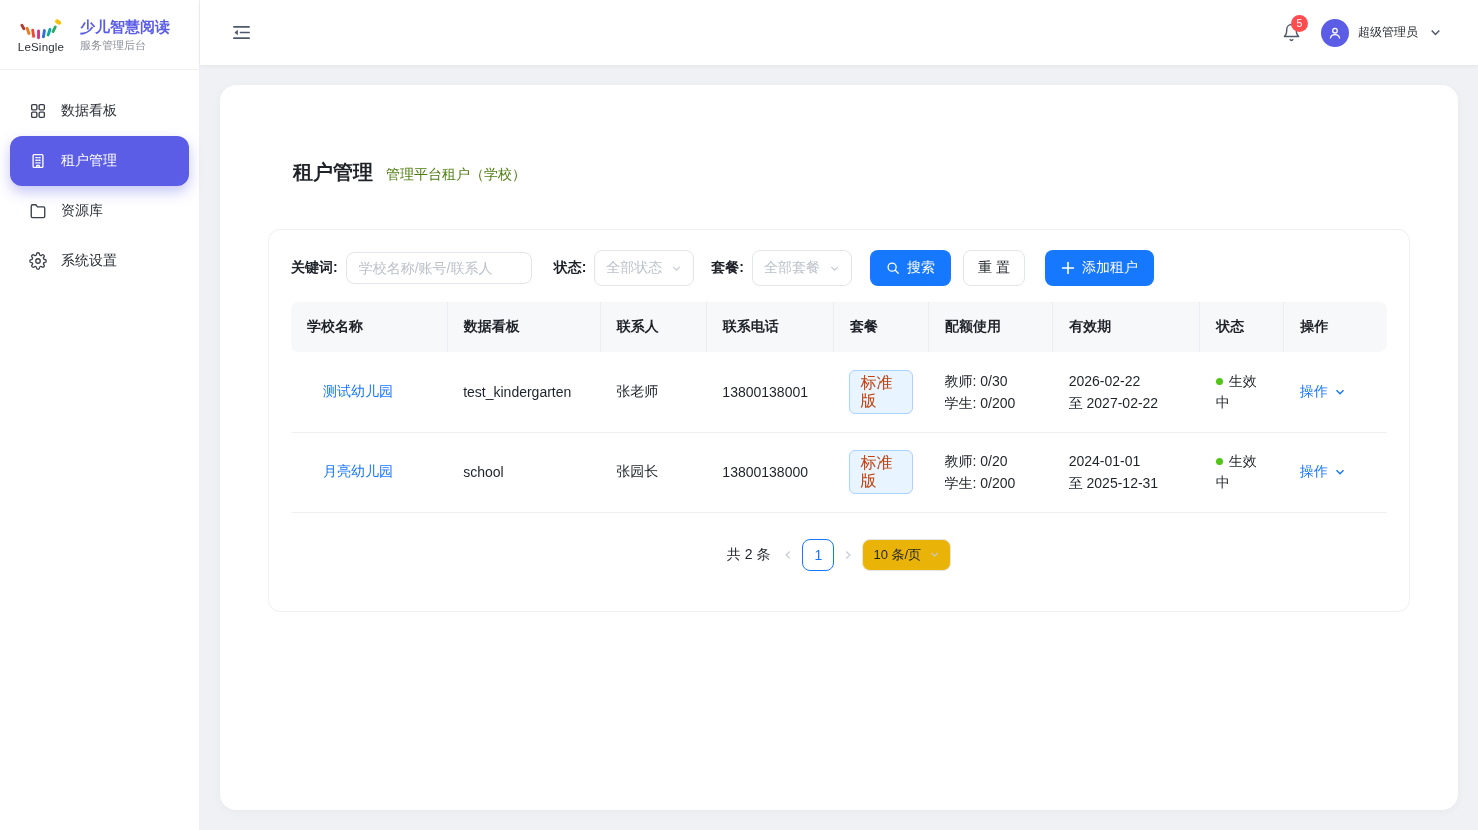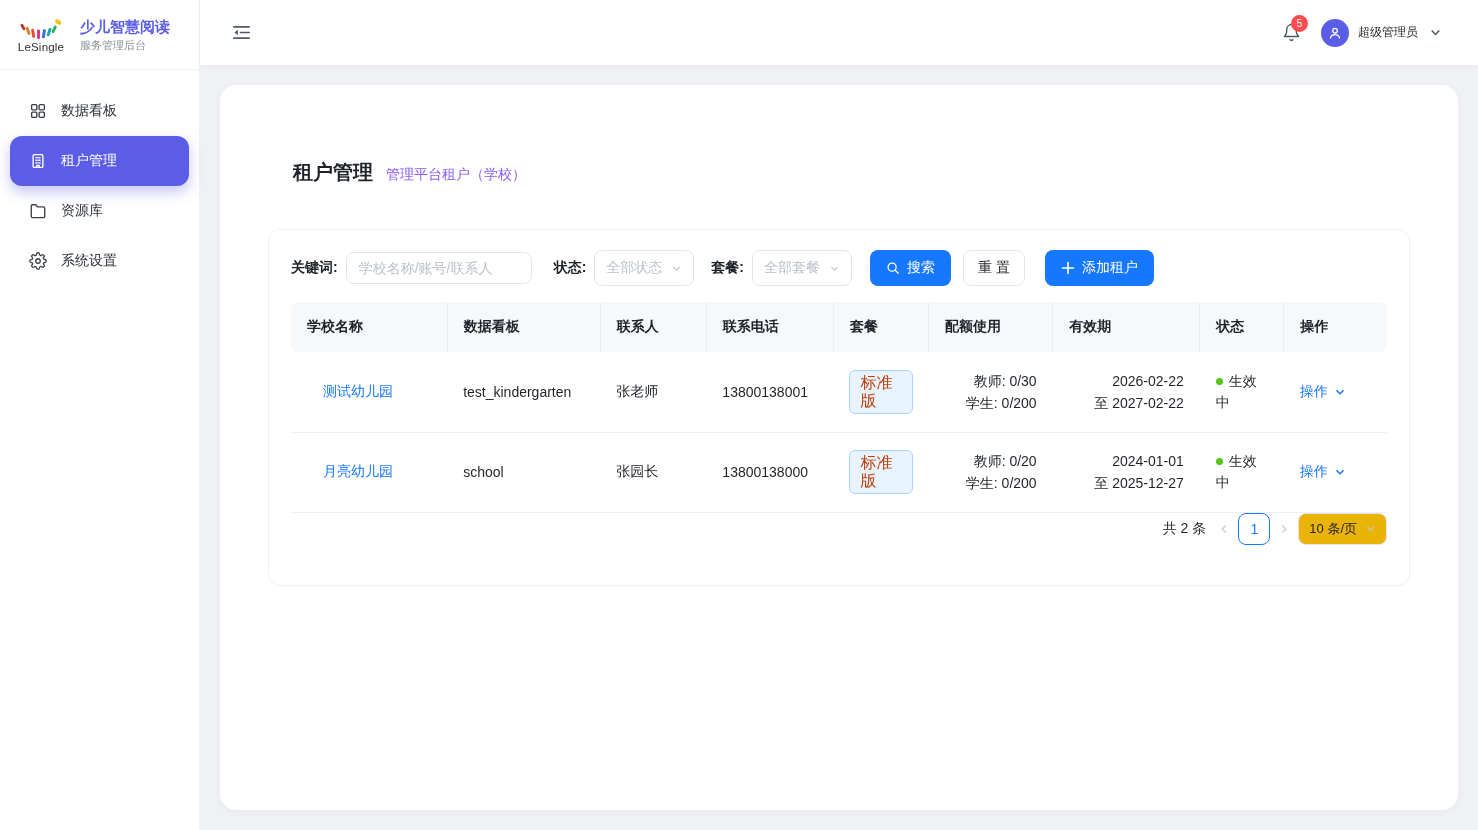--- a/index.html
+++ b/index.html
@@ -69,21 +69,21 @@
 
   
   .content { flex: 1; padding: 20px; overflow: hidden; }
   .card {
     background: #fff; border-radius: 16px; height: 725px;
     box-shadow: 0 2px 10px rgba(31,35,41,.04);
     padding: 74px 48px 0 48px;
   }
   .page-head { margin-left: 25px; display: flex; align-items: baseline; }
   .page-title { font-size: 20px; font-weight: 700; color: #1f2329; }
-  .page-sub { font-size: 14px; color: #8b5cf6; margin-left: 13px; }
+  .page-sub { font-size: 14px; color: #4d7c0f; margin-left: 13px; }
 
   .panel {
     margin-top: 43px; border: 1px solid #f0f0f2; border-radius: 12px;
     padding: 20px 22px 40px 22px;
   }
 
   
   .filter-bar { display: flex; align-items: center; }
   .f-label { font-size: 14px; color: #1f2329; font-weight: 600; margin-right: 8px; white-space: nowrap; }
   .f-input {
@@ -121,29 +121,29 @@
   .grid td {
     height: 80px; padding: 0 16px; font-size: 14px; color: #1f2329;
     border-bottom: 1px solid #f0f0f2; vertical-align: middle; background: #fff;
   }
   .grid td.school-cell { padding-left: 32px; }
   .school-link { color: #1677ff; cursor: pointer; text-decoration: none; }
   .tag {
     display: inline-block; padding: 3px 10px; font-size: 16px; line-height: 18px;
     color: #c2410c; background: #e8f4ff; border: 1px solid #a9d3ff; border-radius: 6px;
   }
-  .two-line div { line-height: 22px; text-align: right; }
+  .two-line div { line-height: 22px; }
   .status-wrap { display: inline-block; width: 54px; line-height: 21px; word-break: break-all; }
   .dot { display: inline-block; width: 7px; height: 7px; border-radius: 50%; background: #52c41a; margin-right: 6px; vertical-align: 1px; }
   .action-link { color: #1677ff; cursor: pointer; display: inline-flex; align-items: center; gap: 6px; }
   .action-link .chev { display: flex; color: #1677ff; }
 
   
   .pagination {
-    margin-top: 0; display: flex; align-items: center; justify-content: flex-end; gap: 6px;
+    margin-top: 26px; display: flex; align-items: center; justify-content: center; gap: 6px;
   }
   .pg-total { font-size: 14px; color: #1f2329; margin-right: 4px; }
   .pg-arrow { color: #ccd0d9; display: flex; align-items: center; cursor: default; padding: 0 2px; }
   .pg-page {
     width: 32px; height: 32px; border: 1px solid #1677ff; border-radius: 8px;
     color: #1677ff; font-size: 14px; display: flex; align-items: center; justify-content: center;
     cursor: pointer; background: #fff;
   }
   .pg-size {
     height: 32px; border: 1px solid #e3e5ea; border-radius: 8px; background: #eab308;
@@ -373,21 +373,21 @@
                 <td>school</td>
                 <td>张园长</td>
                 <td>13800138000</td>
                 <td><span class="tag">标准版</span></td>
                 <td class="two-line">
                   <div>教师: 0/20</div>
                   <div>学生: 0/200</div>
                 </td>
                 <td class="two-line">
                   <div>2024-01-01</div>
-                  <div>至 2025-12-27</div>
+                  <div>至 2025-12-31</div>
                 </td>
                 <td>
                   <span class="status-wrap"><i class="dot"></i><span>生效中</span></span>
                 </td>
                 <td>
                   <span class="action-link">
                     <span>操作</span>
                     <span class="chev">
                       <svg width="12" height="12" viewBox="0 0 12 12" fill="none" stroke="currentColor" stroke-width="1.4">
                           <polyline points="2.5,4.2 6,7.8 9.5,4.2"></polyline>

